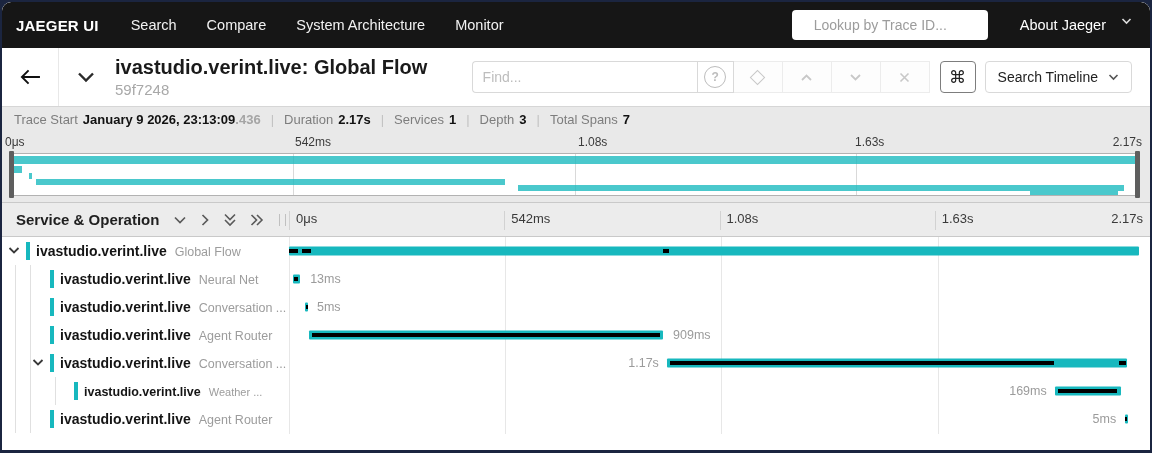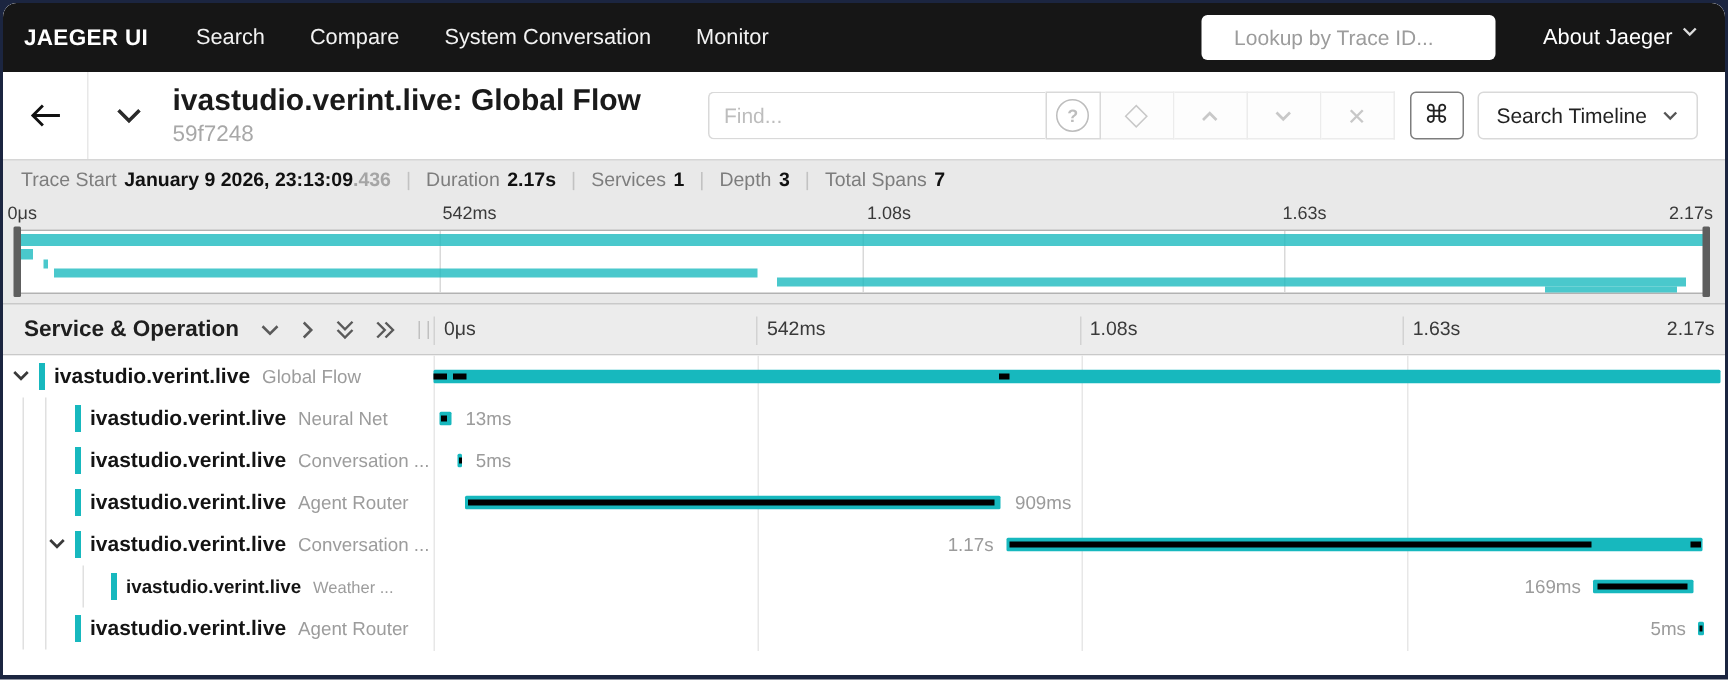--- a/index.html
+++ b/index.html
@@ -7,21 +7,21 @@
   .app{position:absolute;left:2px;top:2px;width:1148px;height:448px;background:#fff;border-radius:9px 9px 0 0;overflow:hidden}
 
   
   .nav{height:46px;background:#161616;border-radius:9px 9px 0 0;display:flex;align-items:center;padding-left:14px;box-sizing:border-box}
   .brand{color:#fff;font-weight:bold;font-size:15px;margin-right:32px;letter-spacing:.2px}
   .navlink{color:#f2f2f2;font-size:14.5px;margin-right:30px;cursor:pointer;white-space:nowrap}
   .nav-spacer{flex:1}
   .nav-search{width:196px;height:30px;background:#fff;border-radius:4px;display:flex;align-items:center;padding:0 8px;box-sizing:border-box;margin-right:32px}
   .nav-search input{border:0;outline:0;flex:1;font-size:14px;color:#333;margin-left:12px;font-family:inherit;background:transparent}
   .nav-search input::placeholder{color:#9c9c9c}
-  .about{color:#fff;font-size:14.5px;display:flex;gap:6px;margin-right:18px;cursor:pointer;white-space:nowrap}
+  .about{color:#fff;font-size:14.5px;display:flex;gap:15px;margin-right:18px;cursor:pointer;white-space:nowrap}
 
   
   .titlebar{height:58px;display:flex;align-items:center;background:#fff}
   .backcell{width:56px;height:100%;border-right:1px solid #e8e8e8;display:flex;align-items:center;justify-content:center;cursor:pointer}
   .collapser{width:54px;height:100%;display:flex;align-items:center;justify-content:center;cursor:pointer}
   .titleblock{margin-left:2px}
   .tracetitle{font-size:20px;font-weight:bold;color:#1a1a1a;line-height:1.15}
   .traceid{font-size:15px;color:#a8a8a8;margin-top:2px}
   .findgroup{margin-left:auto;display:flex;align-items:center;margin-right:18px}
   .findinput{width:225px;height:32px;border:1px solid #d9d9d9;border-right:none;border-radius:4px 0 0 4px;box-sizing:border-box;padding:0 10px;font-size:14px;color:#333;outline:none;font-family:inherit}
@@ -56,21 +56,21 @@
   .hicon{display:flex;align-items:center;margin-right:13px;cursor:pointer}
   .dragbar{position:absolute;right:3px;top:11px;width:5px;height:12px;border-left:1px solid #c0c0c0;border-right:1px solid #c0c0c0;cursor:col-resize}
   .thead-right{flex:1;position:relative}
   .htick{position:absolute;top:8px;padding-left:6px;border-left:1px solid #d2d2d2;height:19px}
   .htick-last{position:absolute;top:8px;right:7px}
 
   
   .ttable{position:relative;height:197px;background:#fff}
   .vgrid{position:absolute;top:0;bottom:0;width:1px;background:#e7e7e7}
   .guide{position:absolute;width:1px;background:#e0e0e0}
-  .trow{position:absolute;left:0;right:3px;height:28px;display:flex;cursor:pointer}
+  .trow{position:absolute;left:0;right:11px;height:28px;display:flex;cursor:pointer}
   .tname{width:287px;flex:none;position:relative}
   .expander{position:absolute;top:50%;transform:translateY(-50%);display:flex}
   .colorbar{position:absolute;width:4px;height:18px;top:50%;transform:translateY(-50%);background:#17b8be}
   .names{position:absolute;top:50%;transform:translateY(-50%);white-space:nowrap}
   .svc{font-size:14px;font-weight:600;color:#141414;font-style:normal}
   .op{font-size:12.5px;color:#9c9c9c;margin-left:8px;font-style:normal}
   .small .svc{font-size:12.5px}
   .small .op{font-size:11px}
   .ttrack{flex:1;position:relative}
   .sbar{position:absolute;height:9px;top:50%;transform:translateY(-50%);background:#17b8be;min-width:2px;border-radius:1px}
@@ -80,21 +80,21 @@
 </style>
 </head>
 <body>
 
 <div class="app">
 
   <div class="nav">
     <span class="brand">JAEGER UI</span>
     <span class="navlink">Search</span>
     <span class="navlink">Compare</span>
-    <span class="navlink">System Conversation</span>
+    <span class="navlink">System Architecture</span>
     <span class="navlink">Monitor</span>
     <span class="nav-spacer"></span>
     <div class="nav-search">
       <svg width="14" height="14" viewBox="0 0 14 14">
           <circle cx="6" cy="6" r="4.4" fill="none" stroke="#6f6f6f" stroke-width="1.5"></circle>
           <line x1="9.4" y1="9.4" x2="13" y2="13" stroke="#6f6f6f" stroke-width="1.5"></line>
         </svg>
       <input placeholder="Lookup by Trace ID..." style="">
     </div>
     <span class="about">

